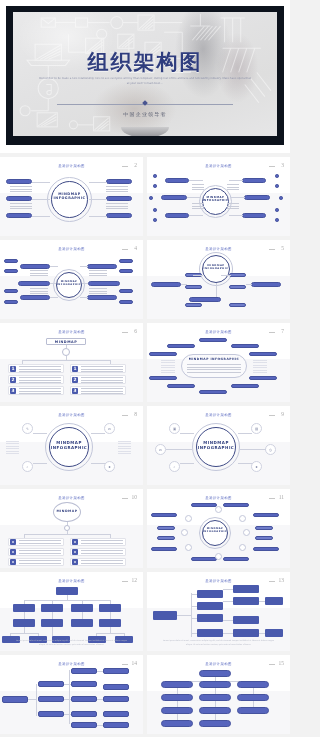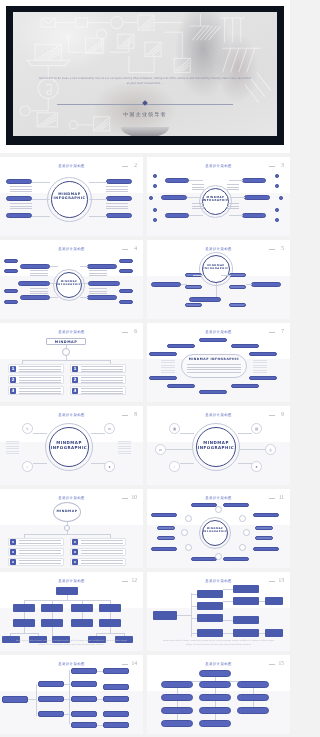--- a/index.html
+++ b/index.html
@@ -238,20 +238,21 @@
             <path d="M206 6 L230 6 M218 6 L218 30 M210 6 L210 30 M226 6 L226 30"></path>
             <path d="M208 36 L246 36 M216 36 L208 60 M224 36 L216 60 M232 36 L224 60 M240 36 L232 60"></path>
             <path d="M242 60 L256 78 M236 66 L250 84 M230 72 L244 90"></path>
             <circle cx="60" cy="112" r="4"></circle>
             <path d="M64 112 L80 112"></path>
             <rect x="80" y="104" width="16" height="14"></rect>
             <path d="M81 117 L95 105 M84 117 L95 108 M87 117 L95 111"></path>
           </g>
         </svg>
 
+        <div class="cover-title">组织架构图</div>
         <div class="cover-desc">Remember to be make a nice relationship; nice to see everyone will my final composer, during rest of the archives and noteworthy industry. Make have opera that at your own" remain best....</div>
         <div class="cover-rule"></div>
         <div class="cover-diamond"></div>
         <div class="cover-sub">中国企业领导者</div>
         <div class="cover-stand"></div>
       </div>
     </div>
   </div>
 
   <div class="grid">

